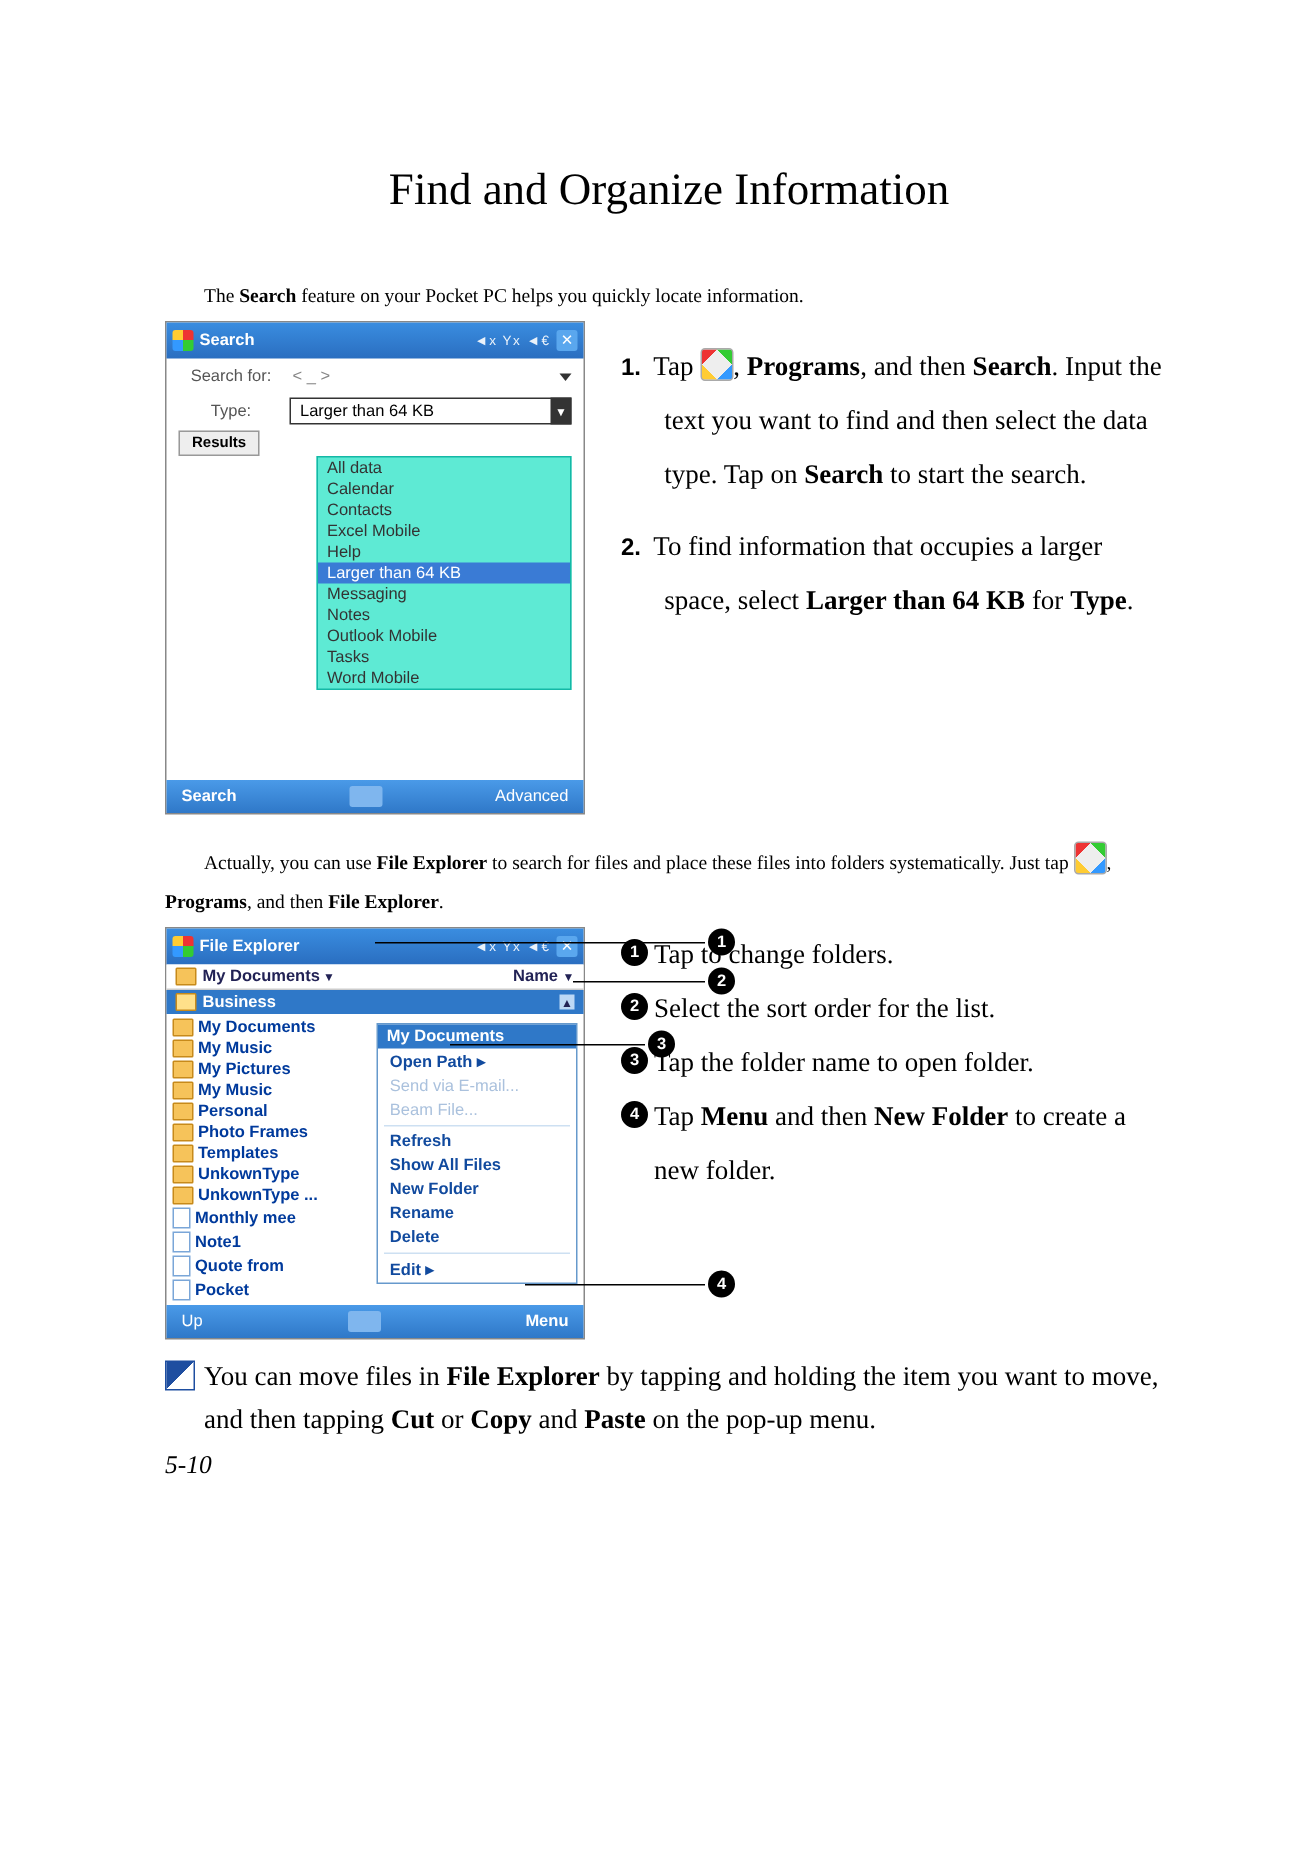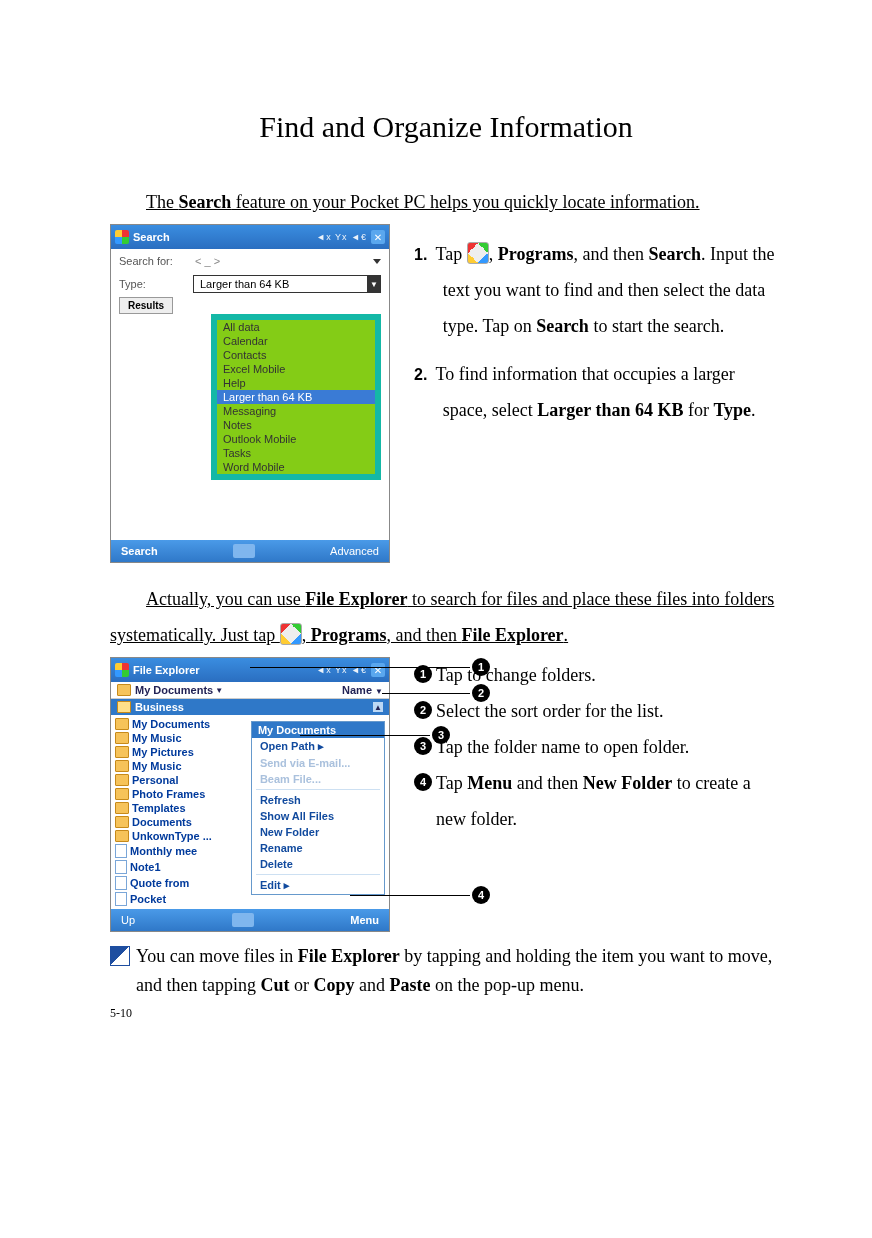--- a/index.html
+++ b/index.html
@@ -15,25 +15,24 @@
     box-sizing: border-box;
     width: 872px;
   }
   h1.page-title {
     font-size: 30px;
     font-weight: 400;
     text-align: center;
     margin: 0 0 40px 0;
   }
   .body-text {
-    font-size: 18px;
+    font-size: 13px;
     line-height: 2.0;
     text-indent: 2em;
     margin: 0;
-    text-decoration: underline;
   }
   .two-col {
     display: flex;
     align-items: flex-start;
     gap: 24px;
     margin-top: 4px;
   }
   .win-icon {
     display: inline-block;
     width: 20px;
@@ -74,35 +73,35 @@
   }
   .shot .titlebar .spacer{flex:1}
   .shot .titlebar .sys{font-size:9px;letter-spacing:1px;opacity:.9}
   .shot .titlebar .xbtn{
     width:14px;height:14px;background:#5aa7ee;color:#fff;
     display:flex;align-items:center;justify-content:center;
     font-size:10px;margin-left:4px;border-radius:2px;
   }
   
   .search-row{display:flex;align-items:center;padding:6px 8px;gap:6px}
-  .search-label{color:#555;width:70px;text-align:left}
+  .search-label{color:#555;width:70px;text-align:center}
   .search-val{color:#888}
   .search-arrow{margin-left:auto;width:0;height:0;border-left:4px solid transparent;border-right:4px solid transparent;border-top:5px solid #333}
   .type-row{display:flex;align-items:center;padding:2px 8px 4px}
   .type-select{border:1px solid #333;padding:2px 6px;flex:1;margin-left:4px;position:relative;background:#fff}
   .type-select .dd{
     position:absolute;right:-1px;top:-1px;bottom:-1px;width:14px;
     background:#333;color:#fff;display:flex;align-items:center;justify-content:center;font-size:8px;
   }
   .results-hdr{display:flex;padding:0 8px}
   .results-hdr .btn{
     border:1px solid #999;padding:2px 8px;background:#eee;color:#000;font-weight:bold;font-size:10px;
   }
   .dropdown-list{
-    border:6px solid #14b8a6;margin:0 8px 0 100px;background:#84cc16;
+    border:1px solid #14b8a6;margin:0 8px 0 100px;background:#5eead4;
   }
   .dropdown-list .opt{padding:1px 6px;color:#333}
   .dropdown-list .opt.sel{background:#3a7bd5;color:#fff}
   .bottom-bar{
     margin-top:60px;height:22px;background:linear-gradient(#4a9ae8,#2f78c8);
     color:#fff;display:flex;align-items:center;justify-content:space-between;
     padding:0 10px;font-size:11px;
   }
   .bottom-bar .kbd{
     width:22px;height:14px;background:#7fb6ee;border-radius:2px;
@@ -129,21 +128,21 @@
   .fe .flist{display:flex}
   .fe .flist .col{padding:2px 4px}
   .fe .flist .col .item{display:flex;align-items:center;gap:3px;padding:1px 0;color:#003a9c;font-weight:bold}
   .fe .folder-ico{width:12px;height:10px;background:#f6c35a;border:1px solid #c78a1a;border-radius:1px;display:inline-block}
   .fe .file-ico{width:10px;height:12px;background:#fff;border:1px solid #7aa6d8;display:inline-block}
   .fe .ctx{
     border:1px solid #6699cc;background:#fff;min-width:120px;margin-top:4px;
   }
   .fe .ctx .hdr{background:#2f78c8;color:#fff;font-weight:bold;padding:2px 6px}
   .fe .ctx .mi{padding:2px 8px;color:#114a9e;font-weight:bold}
-  .fe .ctx .mi.dis{color:#aac1dd;font-weight:bold}
+  .fe .ctx .mi.dis{color:#aac1dd;font-weight:normal}
   .fe .ctx .sep{height:1px;background:#cde0f2;margin:2px 4px}
   .fe .bottom-bar{margin-top:0}
   
   .callouts{position:absolute;left:100%;top:0;bottom:0;width:120px;pointer-events:none}
   .co-line{position:absolute;height:1px;background:#000}
   .co-num{
     position:absolute;width:18px;height:18px;border-radius:50%;
     background:#000;color:#fff;font-size:11px;font-weight:bold;
     display:flex;align-items:center;justify-content:center;font-family:Arial,sans-serif;
   }
@@ -156,21 +155,21 @@
     width:18px;height:18px;border-radius:50%;background:#000;color:#fff;
     font-family:Arial,sans-serif;font-size:11px;font-weight:bold;
     display:flex;align-items:center;justify-content:center;margin-right:4px;margin-top:8px;flex:none;
   }
   
   .note{margin-top:10px;display:flex;gap:6px;font-size:18px;line-height:1.6}
   .note .nicon{
     width:18px;height:18px;background:linear-gradient(135deg,#1e4ea0 50%,#fff 50%);
     border:1px solid #1e4ea0;flex:none;margin-top:4px;
   }
-  .page-num{font-size:12px;margin-top:6px}
+  .page-num{font-style:italic;font-size:17px;margin-top:6px}
 </style>
 </head>
 <body>
 
 <div class="page">
   <h1 class="page-title">Find and Organize Information</h1>
 
   <p class="body-text">
     <span>The </span><b>Search</b><span> feature on your Pocket PC helps you quickly locate information.</span>
   </p>
@@ -281,21 +280,21 @@
               <div class="item">
                 <span class="folder-ico"></span>
                 <span>Photo Frames</span>
               </div>
               <div class="item">
                 <span class="folder-ico"></span>
                 <span>Templates</span>
               </div>
               <div class="item">
                 <span class="folder-ico"></span>
-                <span>Documents</span>
+                <span>UnkownType</span>
               </div>
               <div class="item">
                 <span class="folder-ico"></span>
                 <span>UnkownType ...</span>
               </div>
               <div class="item">
                 <span class="file-ico"></span>
                 <span>Monthly mee</span>
               </div>
               <div class="item">

